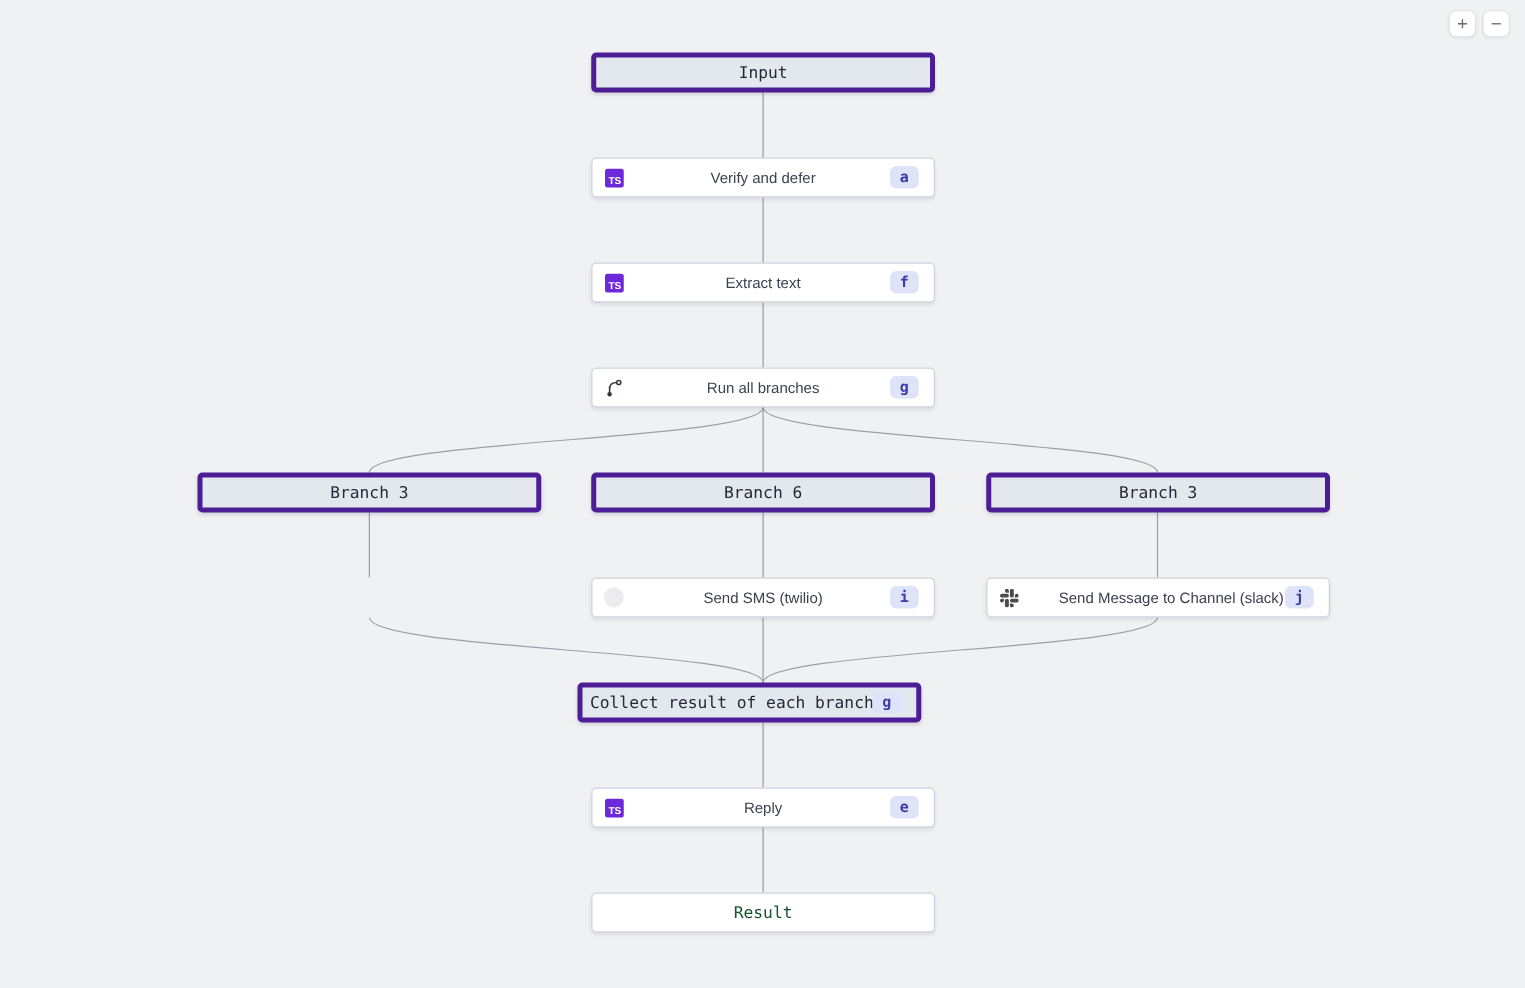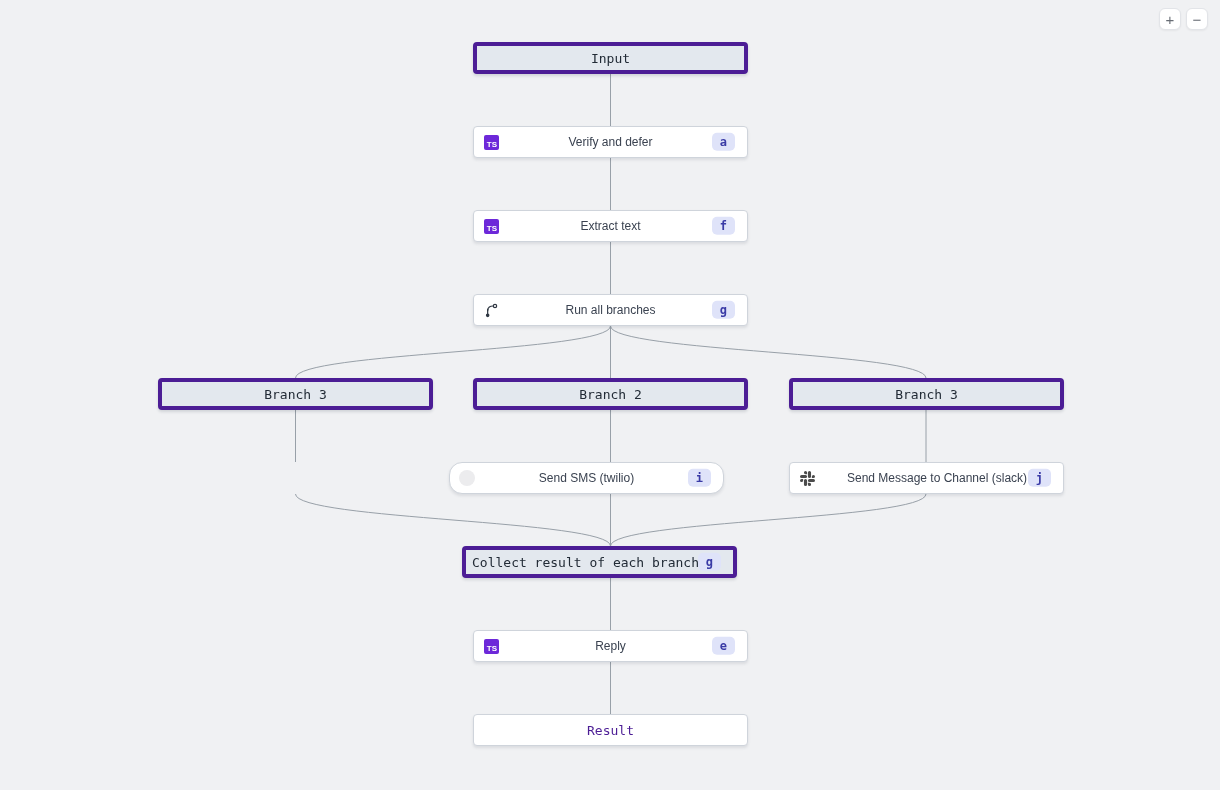--- a/index.html
+++ b/index.html
@@ -122,28 +122,28 @@
       </svg>
     </span>
     <span>Run all branches</span>
     <span class="badge">g</span>
   </div>
 
   <div class="node node--header" style="left:158px;top:378px;">
     <span>Branch 3</span>
   </div>
   <div class="node node--header" style="left:473px;top:378px;">
-    <span>Branch 2</span>
+    <span>Branch 6</span>
   </div>
   <div class="node node--header" style="left:789px;top:378px;">
     <span>Branch 3</span>
   </div>
 
 
-  <div class="node node--task" style="left:449px;top:462px;border-radius:13px;">
+  <div class="node node--task" style="left:473px;top:462px;">
     <span class="node__icon">
       <span class="faint-icon"></span>
     </span>
     <span>Send SMS (twilio)</span>
     <span class="badge">i</span>
   </div>
 
   <div class="node node--task" style="left:789px;top:462px;padding-left:21px;">
     <span class="node__icon slack-icon">
       <svg width="15" height="15" viewBox="0 0 24 24" fill="#4b4b4b">
@@ -160,21 +160,21 @@
   </div>
 
   <div class="node node--task" style="left:473px;top:630px;">
     <span class="node__icon">
       <span class="ts-icon">TS</span>
     </span>
     <span>Reply</span>
     <span class="badge">e</span>
   </div>
 
-  <div class="node node--task" style="left:473px;top:714px;font-family:'DejaVu Sans Mono','Liberation Mono',monospace;font-size:13px;color:#4c1d95;">
+  <div class="node node--task" style="left:473px;top:714px;font-family:'DejaVu Sans Mono','Liberation Mono',monospace;font-size:13px;color:#14532d;">
     <span>Result</span>
   </div>
 
   <div class="zoom-btn zoom-in">
     <span>+</span>
   </div>
   <div class="zoom-btn zoom-out">
     <span>−</span>
   </div>
 

